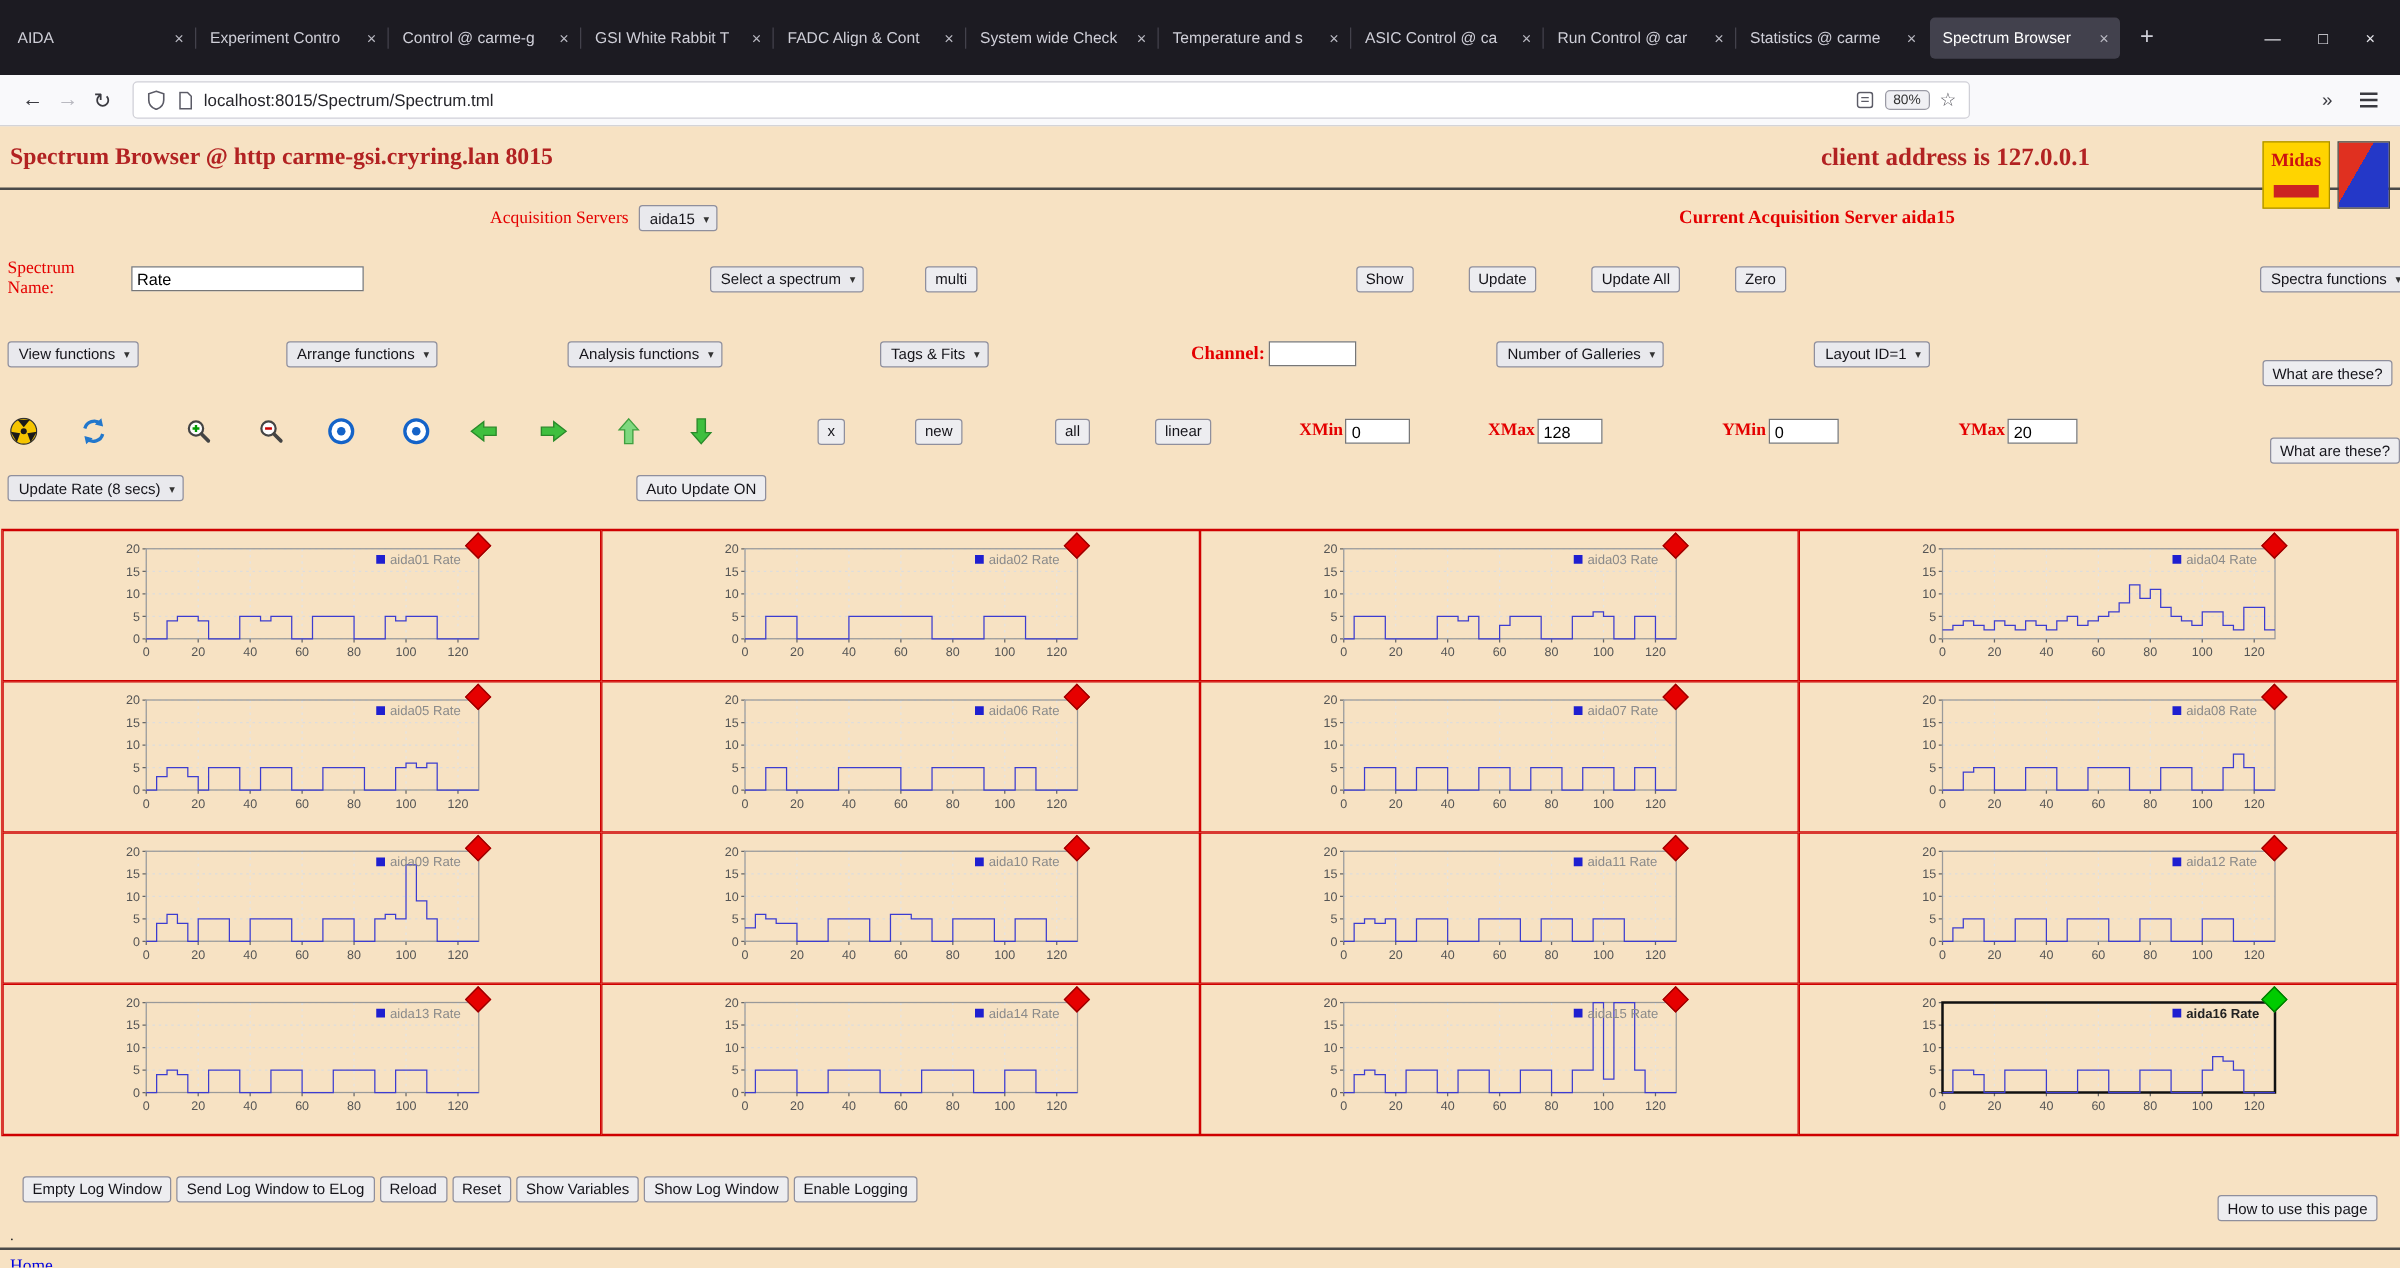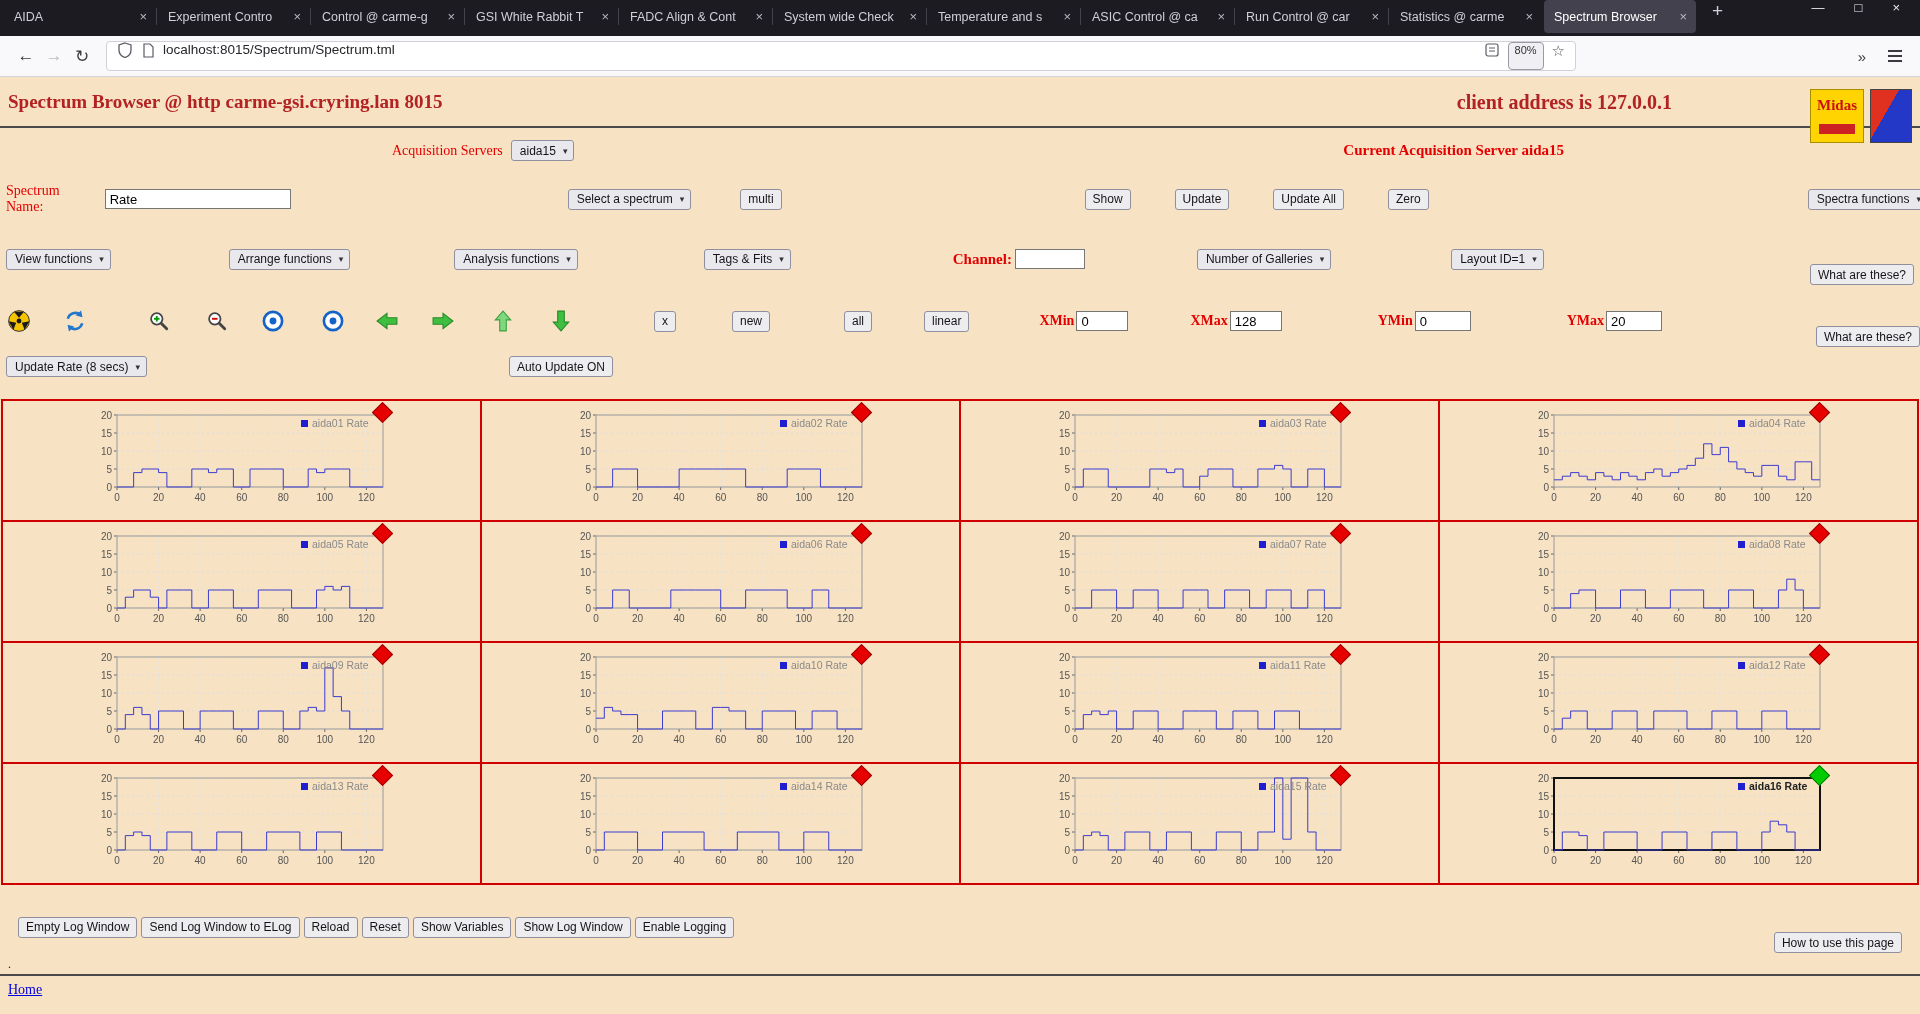--- a/index.html
+++ b/index.html
@@ -5,21 +5,21 @@
   * { box-sizing: border-box; }
   html,body { margin:0; padding:0; }
   body {
     width:1920px; height:1014px; overflow:hidden;
     background:#f7e2c3;
     font-family:"Liberation Serif", serif;
   }
 
   
   .tabbar {
-    height:36px; background:#1c1b22; display:flex; align-items:flex-start;
+    height:60px; background:#1c1b22; display:flex; align-items:center;
     font-family:"Liberation Sans", sans-serif;
   }
   .tabs { display:flex; gap:2px; padding-left:4px; }
   .tab {
     display:flex; align-items:center; width:152px; height:33px;
     border-radius:4px; color:#cfcfd8; font-size:12.5px;
     padding:0 6px 0 10px; position:relative;
   }
   .tab:not(.active):not(:first-child)::before {
     content:""; position:absolute; left:-2px; top:8px; bottom:8px; width:1px; background:#43424c;
@@ -32,21 +32,21 @@
 
   .navbar {
     height:41px; background:#f9f9fb; border-bottom:1px solid #d4d4d8;
     display:flex; align-items:center; padding:0 12px;
     font-family:"Liberation Sans", sans-serif;
   }
   .nav-btn { font-size:17px; color:#3a3a40; width:28px; text-align:center; }
   .nav-btn.disabled { color:#b9b9c0; }
   .urlbar {
     margin-left:10px; width:1470px; height:30px; background:#fff;
-    border:1px solid #d0d0d7; border-radius:4px; display:flex; 
+    border:1px solid #d0d0d7; border-radius:4px; display:flex; align-items:center;
     padding:0 10px; gap:8px;
   }
   .url-text { font-size:13.5px; color:#26262b; }
   .url-spacer { flex:1; }
   .zoom-pill { font-size:11px; border:1px solid #9a9aa5; border-radius:4px; padding:1px 6px; color:#333; background:#f0f0f4; }
   .star { font-size:15px; color:#55555c; }
   .nav-right { margin-left:auto; display:flex; gap:22px; align-items:center; padding-right:6px; }
   .chev { font-size:15px; color:#3a3a40; }
   .burger { display:flex; flex-direction:column; gap:3px; }
   .burger span { width:14px; height:2px; background:#3a3a40; display:block; }

